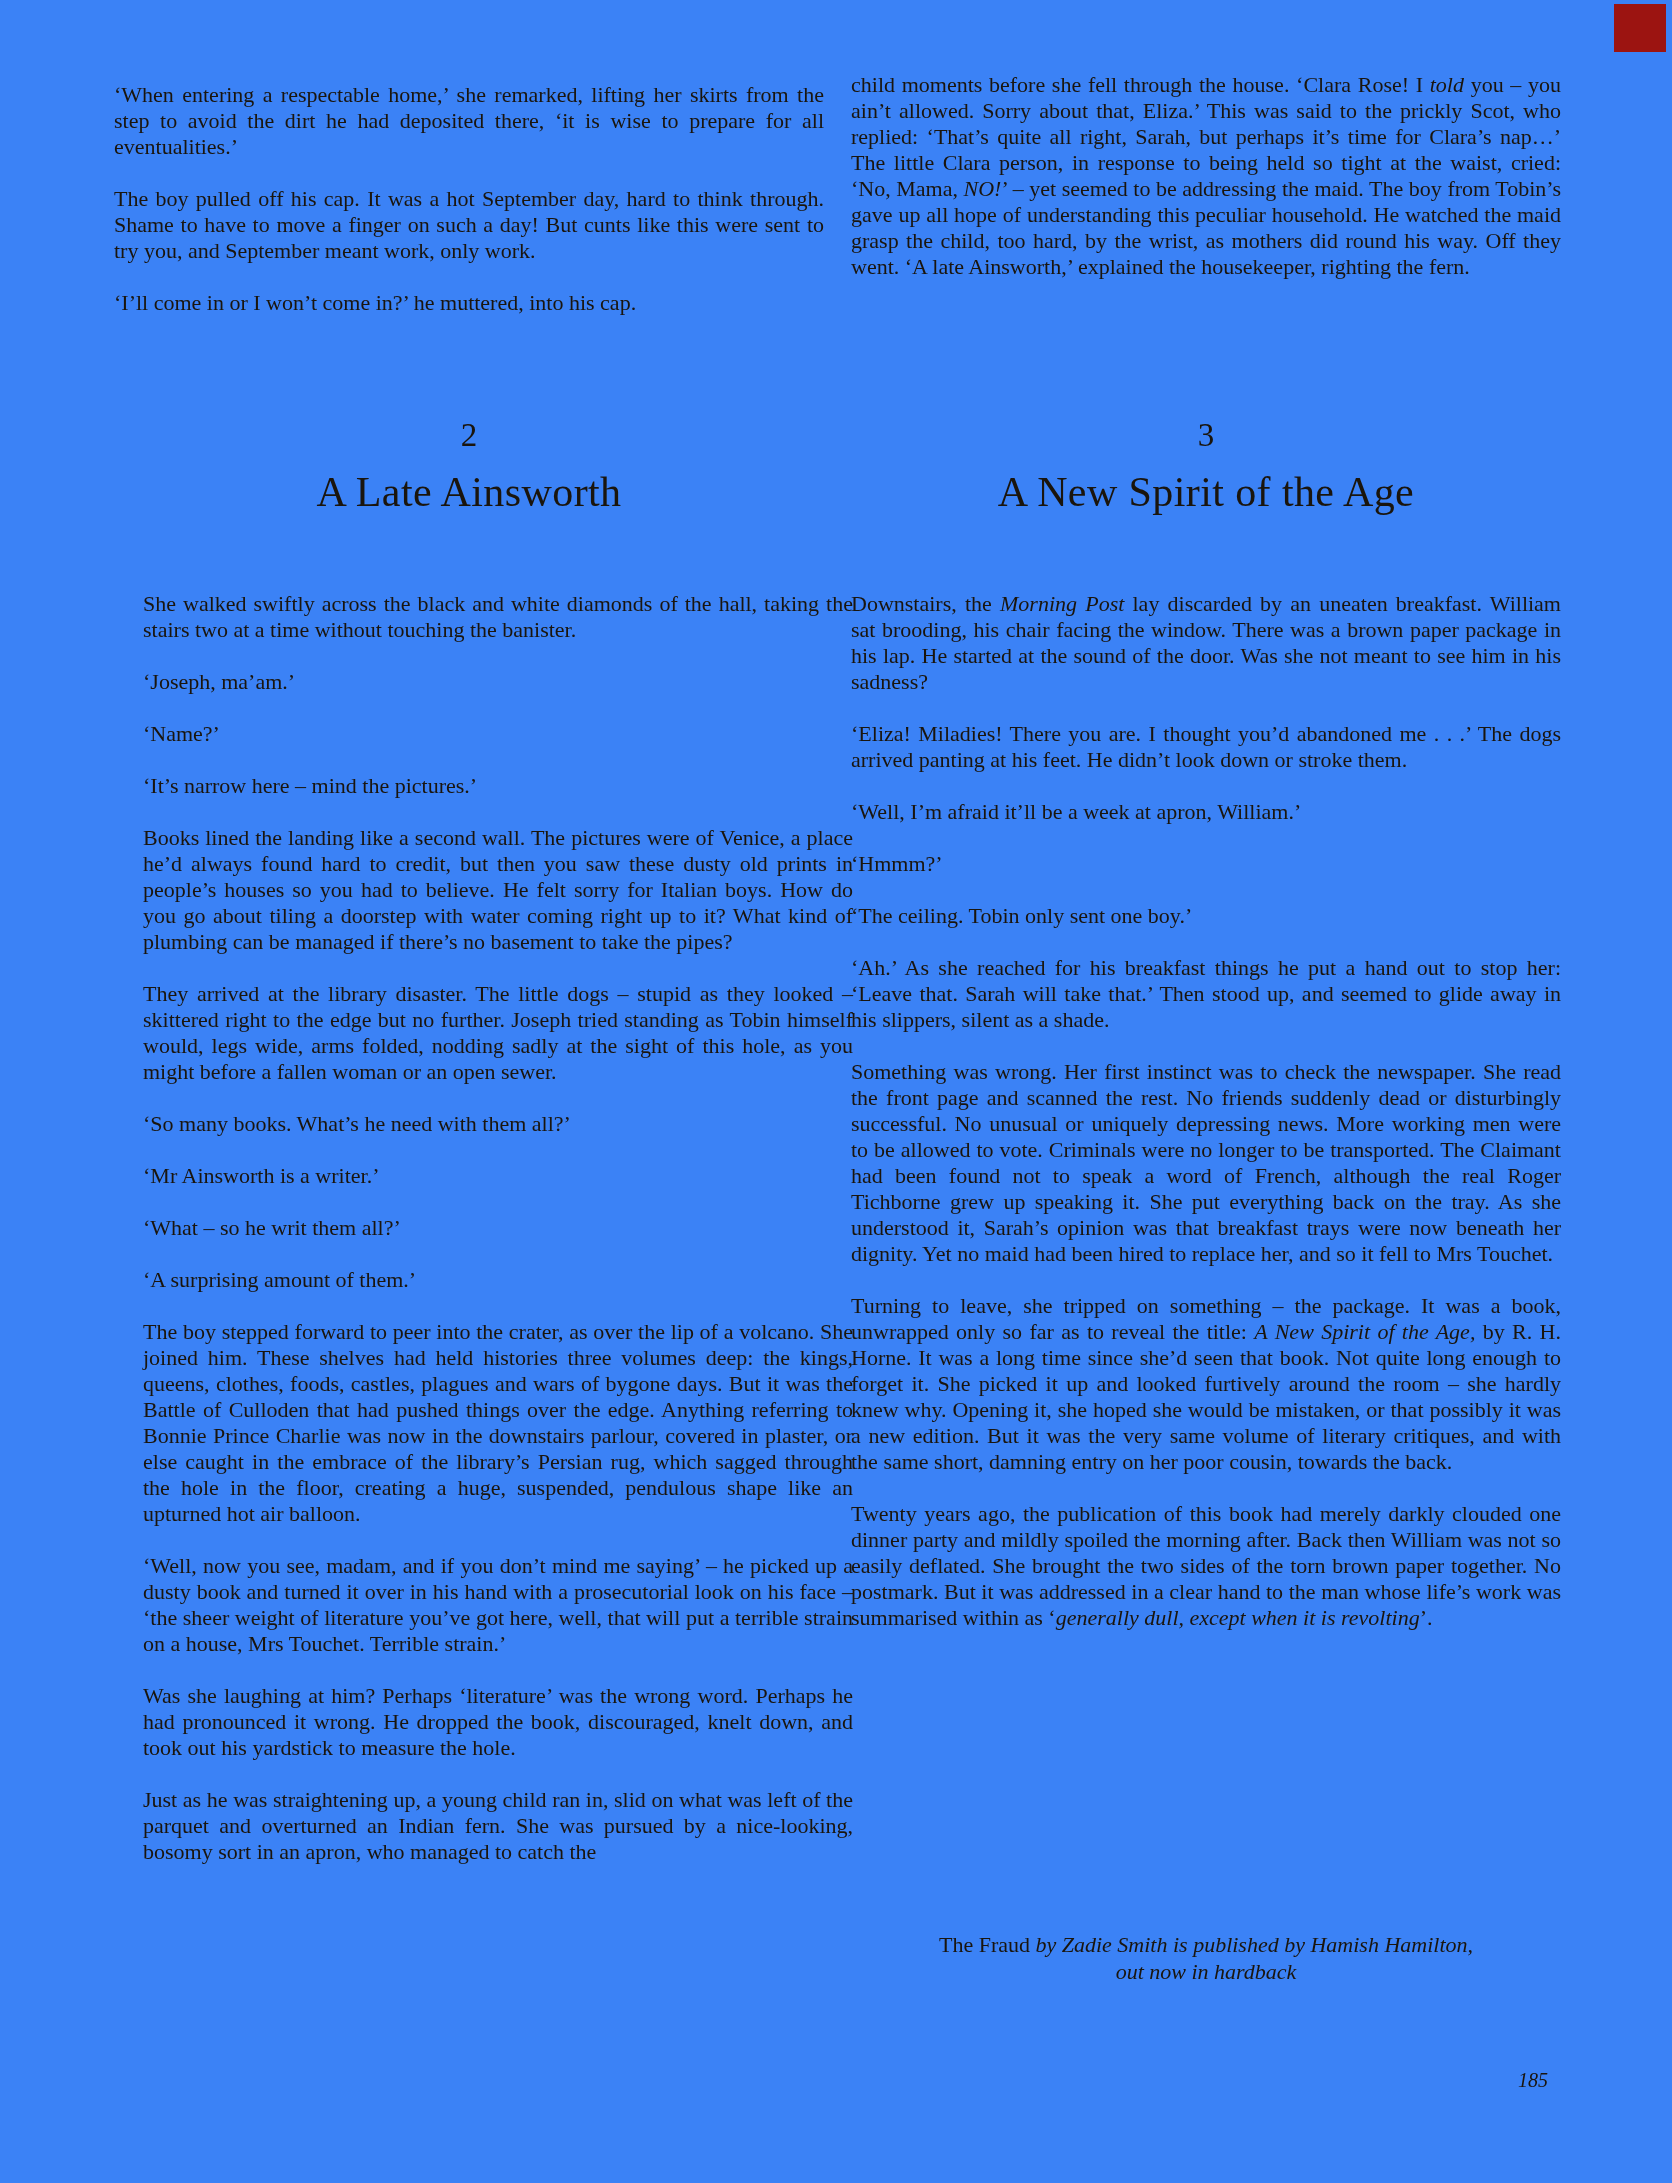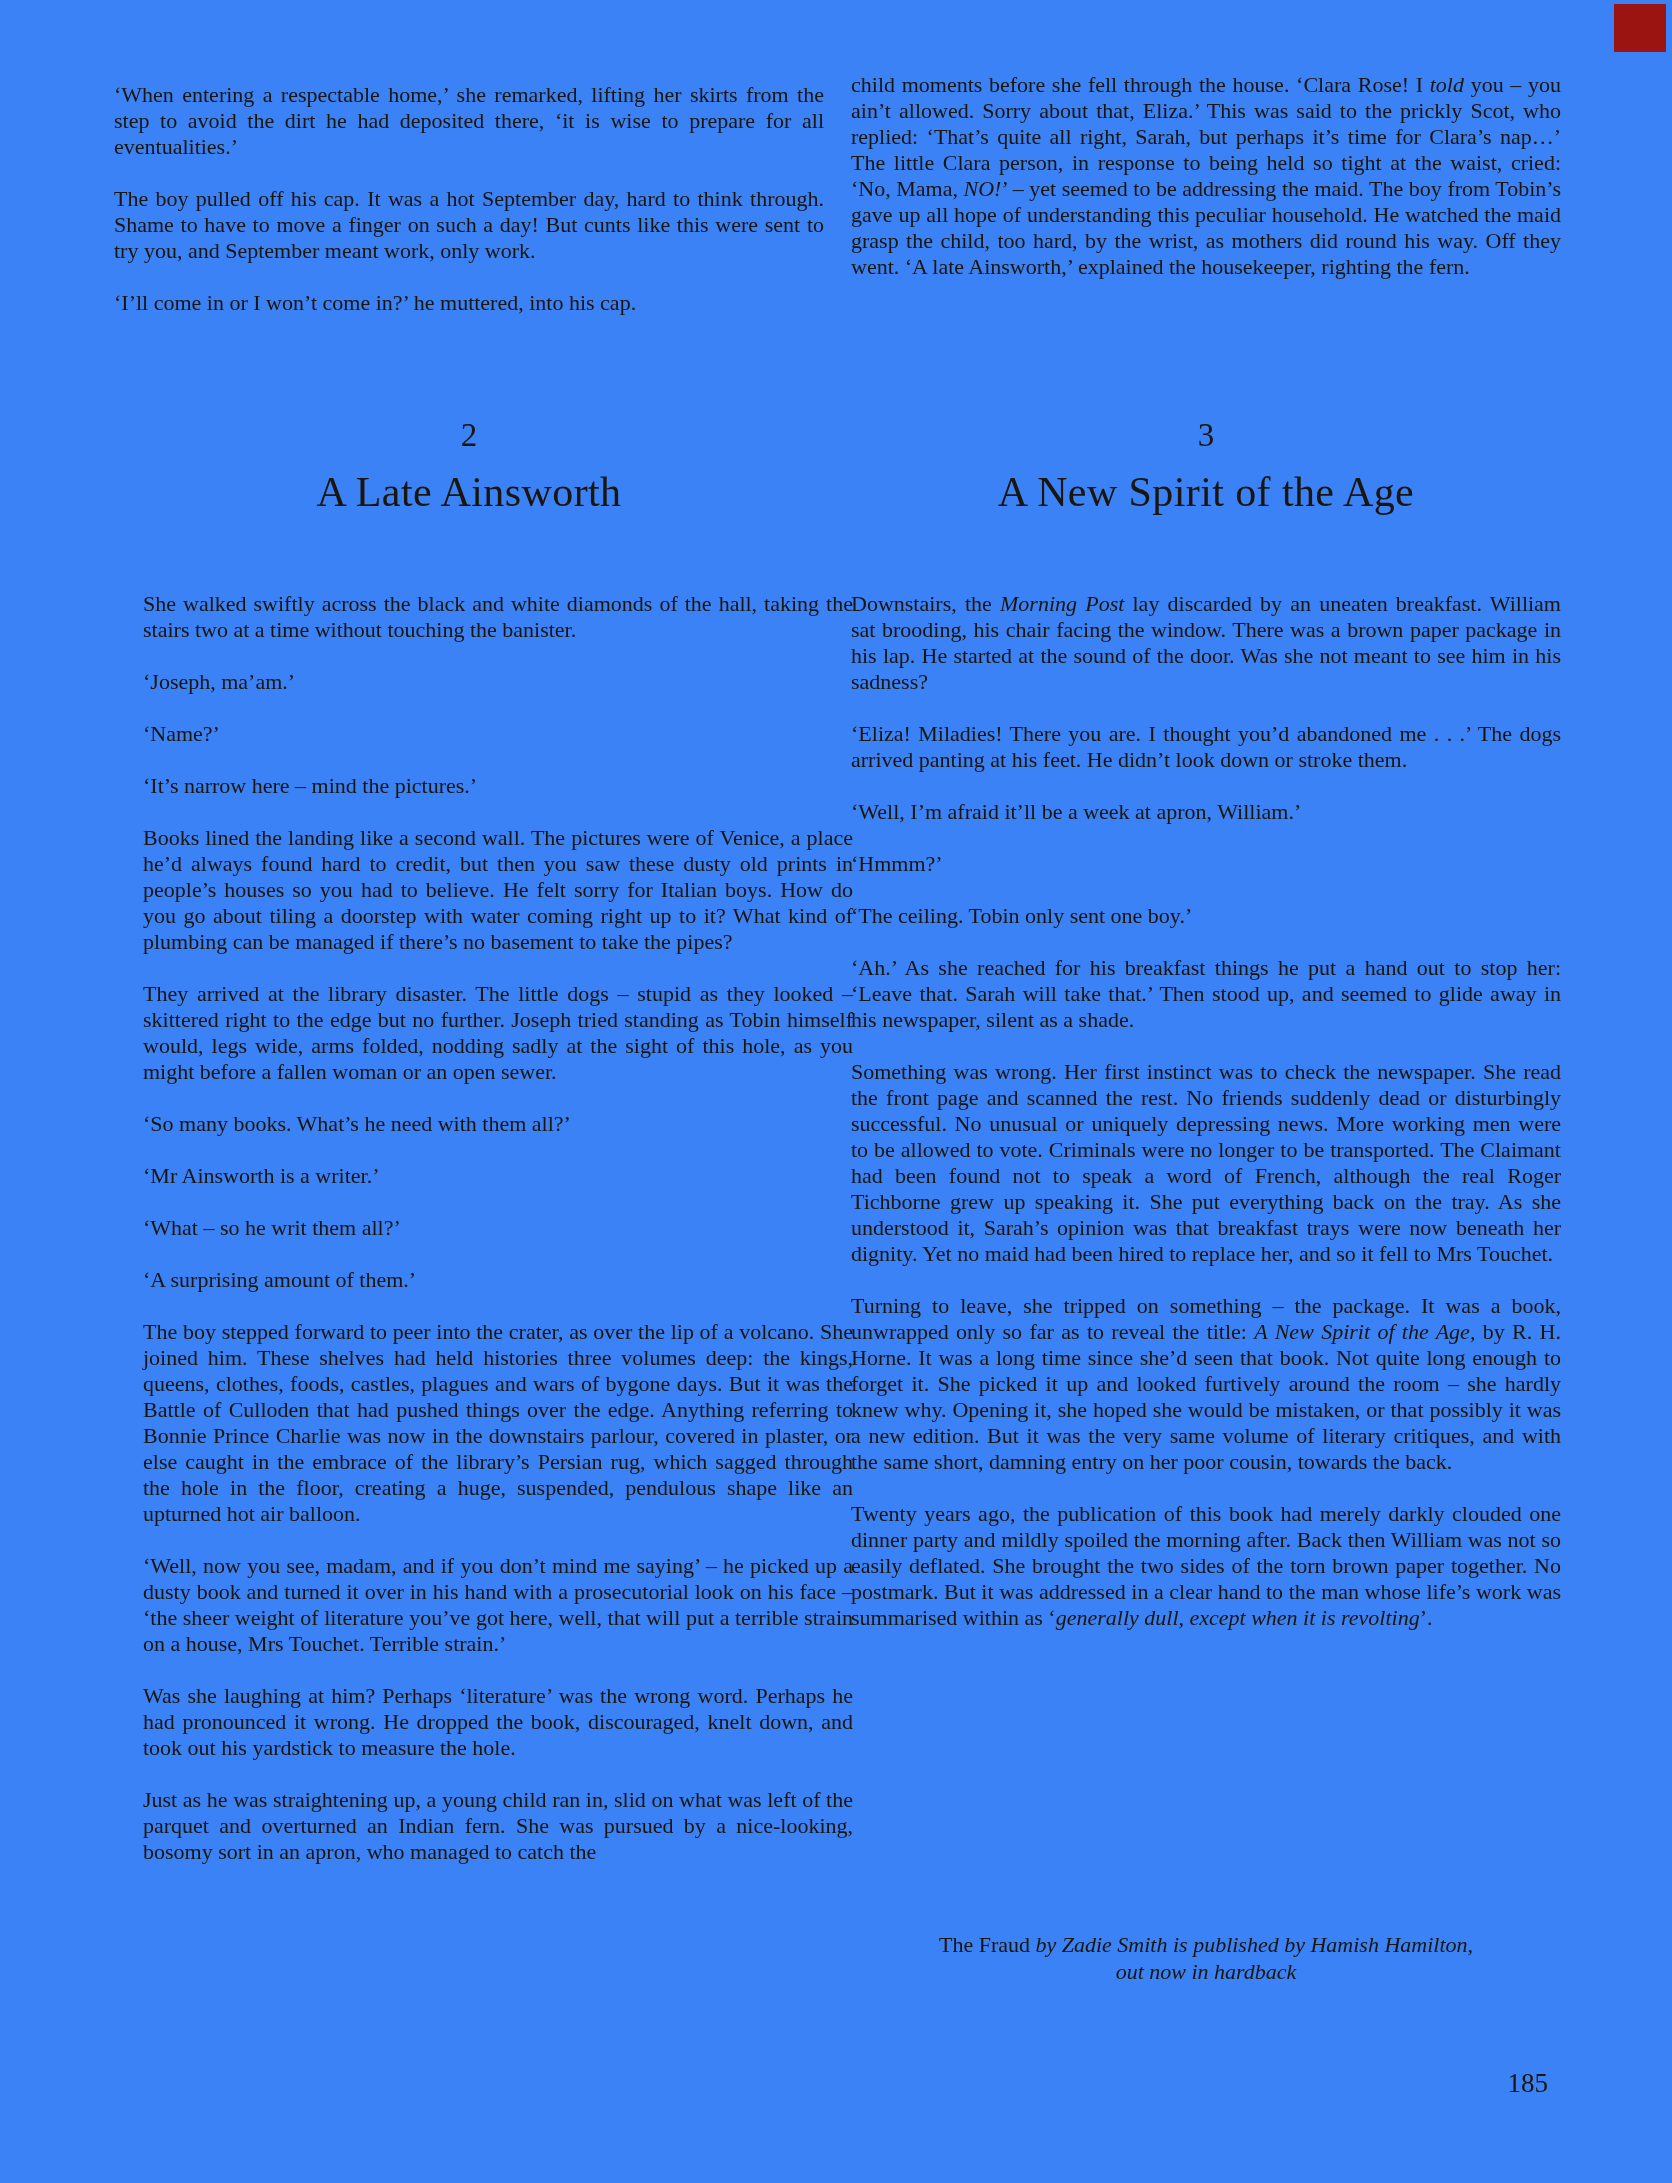--- a/index.html
+++ b/index.html
@@ -30,21 +30,21 @@
     text-justify:inter-word;
     hyphens:none;
   }
   .para:last-child{margin-bottom:0;}
   .footer .para{margin:0;text-align:center;line-height:27px;}
   .chapter{text-align:center;}
   .chapter-number{font-size:33px;line-height:1;font-weight:400;margin:0;}
   .chapter-title{font-size:42px;line-height:1;font-weight:400;margin:19px 0 11px;letter-spacing:0.4px;}
   .page-number{
     position:absolute;top:2070px;right:124px;
-    font-size:27px;line-height:1;
+    font-size:20px;line-height:1;font-style:italic;
   }
   em{font-style:italic;}
 </style>
 </head>
 <body>
 
 <div class="page" style="background: #3b82f6; color: rgb(26, 21, 13);">
 
   <div class="marker" style="background: rgb(156, 20, 17);"></div>
 
@@ -84,21 +84,21 @@
       <p class="para"><span>Was she laughing at him? Perhaps ‘literature’ was the wrong word. Perhaps he had pronounced it wrong. He dropped the book, discouraged, knelt down, and took out his yardstick to measure the hole.</span></p>
       <p class="para"><span>Just as he was straightening up, a young child ran in, slid on what was left of the parquet and overturned an Indian fern. She was pursued by a nice-looking, bosomy sort in an apron, who managed to catch the</span></p>
     </section>
 
   <section class="col body-right">
       <p class="para"><span>Downstairs, the </span><em>Morning Post</em><span> lay discarded by an uneaten breakfast. William sat brooding, his chair facing the window. There was a brown paper package in his lap. He started at the sound of the door. Was she not meant to see him in his sadness?</span></p>
       <p class="para"><span>‘Eliza! Miladies! There you are. I thought you’d abandoned me . . .’ The dogs arrived panting at his feet. He didn’t look down or stroke them.</span></p>
       <p class="para"><span>‘Well, I’m afraid it’ll be a week at apron, William.’</span></p>
       <p class="para"><span>‘Hmmm?’</span></p>
       <p class="para"><span>‘The ceiling. Tobin only sent one boy.’</span></p>
-      <p class="para"><span>‘Ah.’ As she reached for his breakfast things he put a hand out to stop her: ‘Leave that. Sarah will take that.’ Then stood up, and seemed to glide away in his newspaper, silent as a shade.</span></p>
+      <p class="para"><span>‘Ah.’ As she reached for his breakfast things he put a hand out to stop her: ‘Leave that. Sarah will take that.’ Then stood up, and seemed to glide away in his slippers, silent as a shade.</span></p>
       <p class="para"><span>Something was wrong. Her first instinct was to check the newspaper. She read the front page and scanned the rest. No friends suddenly dead or disturbingly successful. No unusual or uniquely depressing news. More working men were to be allowed to vote. Criminals were no longer to be transported. The Claimant had been found not to speak a word of French, although the real Roger Tichborne grew up speaking it. She put everything back on the tray. As she understood it, Sarah’s opinion was that breakfast trays were now beneath her dignity. Yet no maid had been hired to replace her, and so it fell to Mrs Touchet.</span></p>
       <p class="para"><span>Turning to leave, she tripped on something – the package. It was a book, unwrapped only so far as to reveal the title: </span><em>A New Spirit of the Age,</em><span> by R. H. Horne. It was a long time since she’d seen that book. Not quite long enough to forget it. She picked it up and looked furtively around the room – she hardly knew why. Opening it, she hoped she would be mistaken, or that possibly it was a new edition. But it was the very same volume of literary critiques, and with the same short, damning entry on her poor cousin, towards the back.</span></p>
       <p class="para"><span>Twenty years ago, the publication of this book had merely darkly clouded one dinner party and mildly spoiled the morning after. Back then William was not so easily deflated. She brought the two sides of the torn brown paper together. No postmark. But it was addressed in a clear hand to the man whose life’s work was summarised within as ‘</span><em>generally dull, except when it is revolting</em><span>’.</span></p>
     </section>
 
   <footer class="footer">
       <p class="para"><span>The Fraud </span><em>by Zadie Smith is published by Hamish Hamilton,</em></p>
       <p class="para"><em>out now in hardback</em></p>
     </footer>
 

